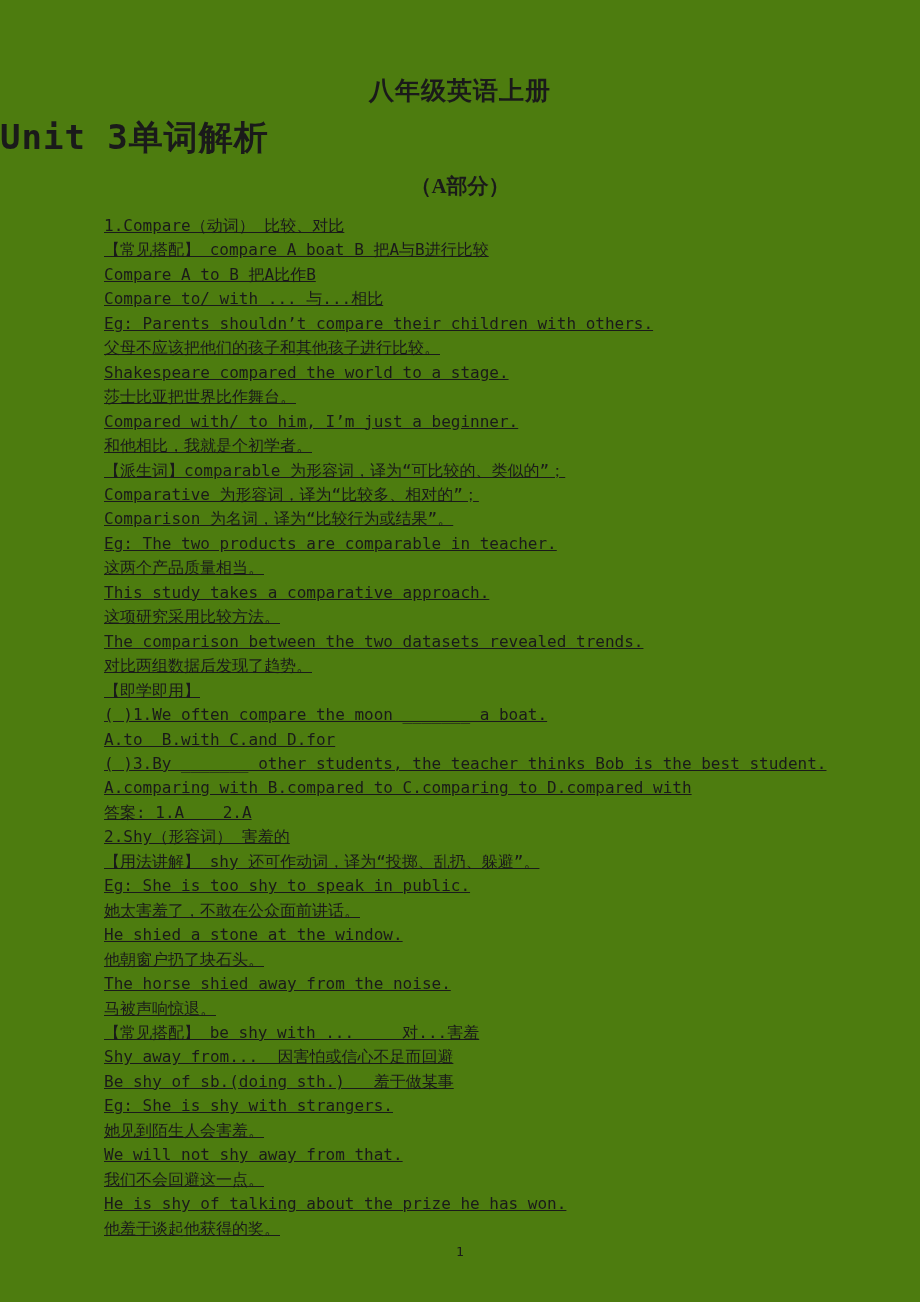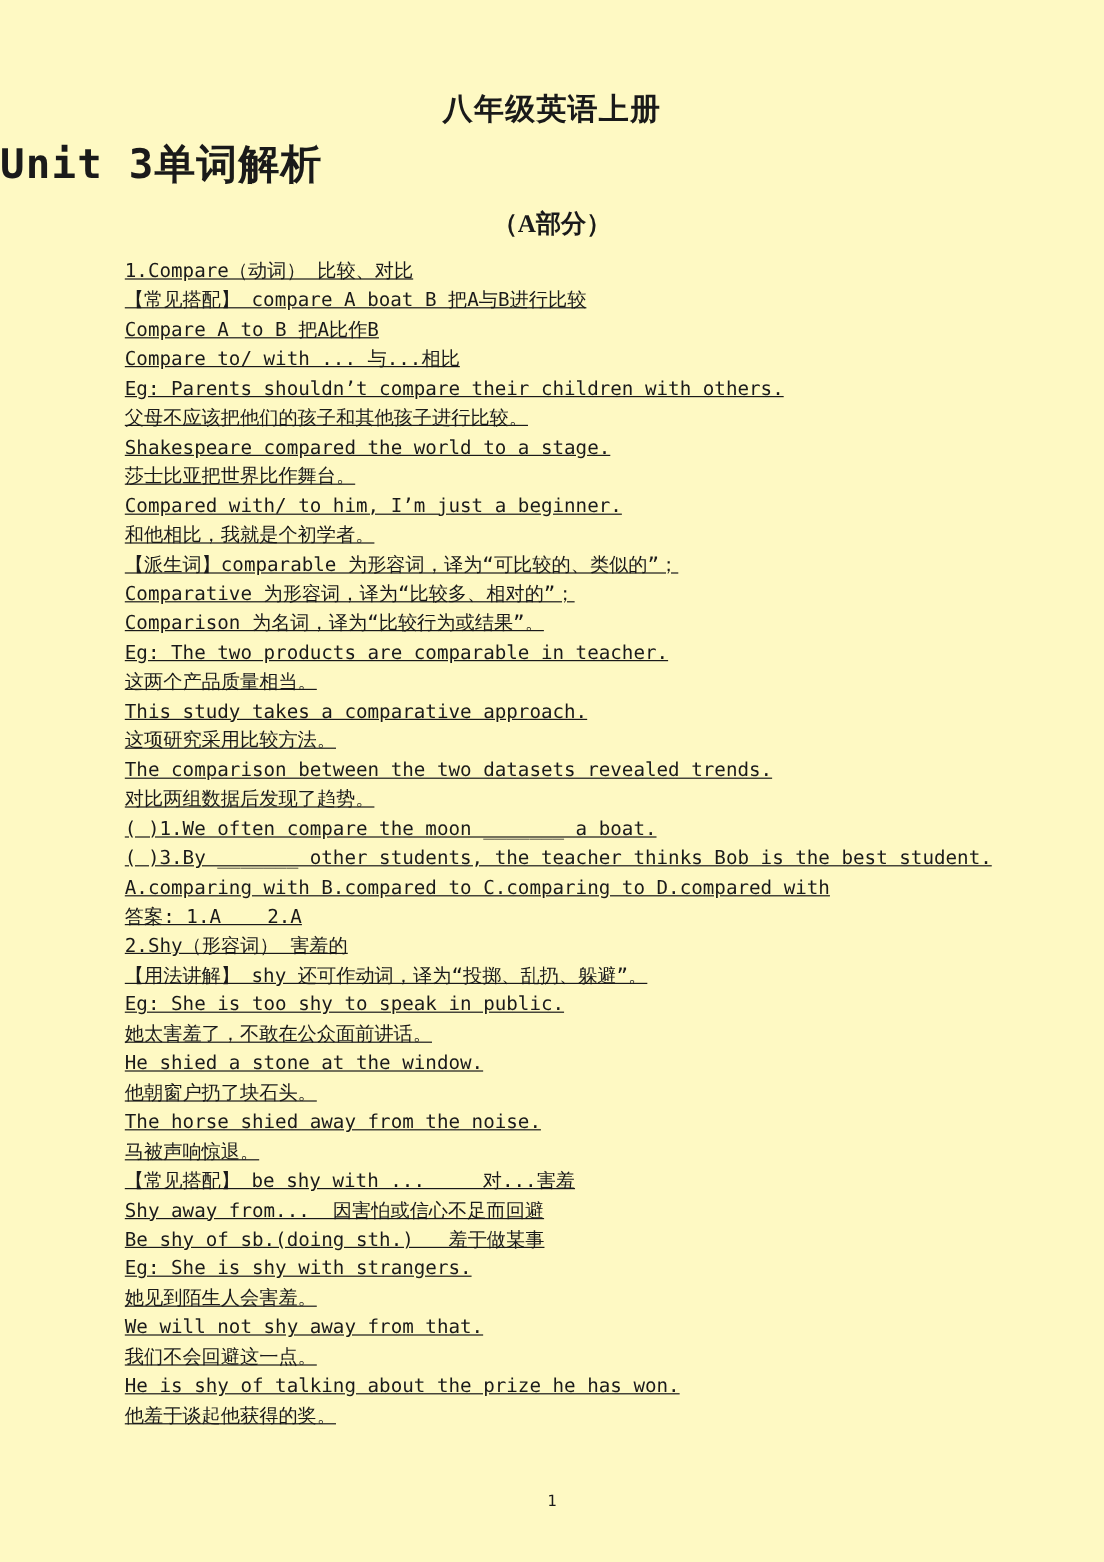--- a/index.html
+++ b/index.html
@@ -4,21 +4,21 @@
 <style>
   html, body {
     margin: 0;
     padding: 0;
     background: #ffffff;
   }
   .page {
     position: relative;
     width: 920px;
     height: 1302px;
-    background: #fef9c3;
+    background: #4d7c0f;
     color: #1a1a1a;
     overflow: hidden;
     font-family: "DejaVu Sans Mono", "Liberation Mono", monospace;
   }
   .doc-subtitle {
     position: absolute;
     top: 76px;
     left: 0;
     width: 100%;
     text-align: center;
@@ -96,21 +96,23 @@
       <div class="line">和他相比，我就是个初学者。</div>
       <div class="line">【派生词】comparable 为形容词，译为“可比较的、类似的”；</div>
       <div class="line">Comparative 为形容词，译为“比较多、相对的”；</div>
       <div class="line">Comparison 为名词，译为“比较行为或结果”。</div>
       <div class="line">Eg: The two products are comparable in teacher.</div>
       <div class="line">这两个产品质量相当。</div>
       <div class="line">This study takes a comparative approach.</div>
       <div class="line">这项研究采用比较方法。</div>
       <div class="line">The comparison between the two datasets revealed trends.</div>
       <div class="line">对比两组数据后发现了趋势。</div>
+      <div class="line">【即学即用】</div>
       <div class="line">( )1.We often compare the moon _______ a boat.</div>
+      <div class="line">A.to  B.with C.and D.for</div>
       <div class="line">( )3.By _______ other students, the teacher thinks Bob is the best student.</div>
       <div class="line">A.comparing with B.compared to C.comparing to D.compared with</div>
       <div class="line">答案: 1.A    2.A</div>
       <div class="line">2.Shy（形容词） 害羞的</div>
       <div class="line">【用法讲解】 shy 还可作动词，译为“投掷、乱扔、躲避”。</div>
       <div class="line">Eg: She is too shy to speak in public.</div>
       <div class="line">她太害羞了，不敢在公众面前讲话。</div>
       <div class="line">He shied a stone at the window.</div>
       <div class="line">他朝窗户扔了块石头。</div>
       <div class="line">The horse shied away from the noise.</div>

